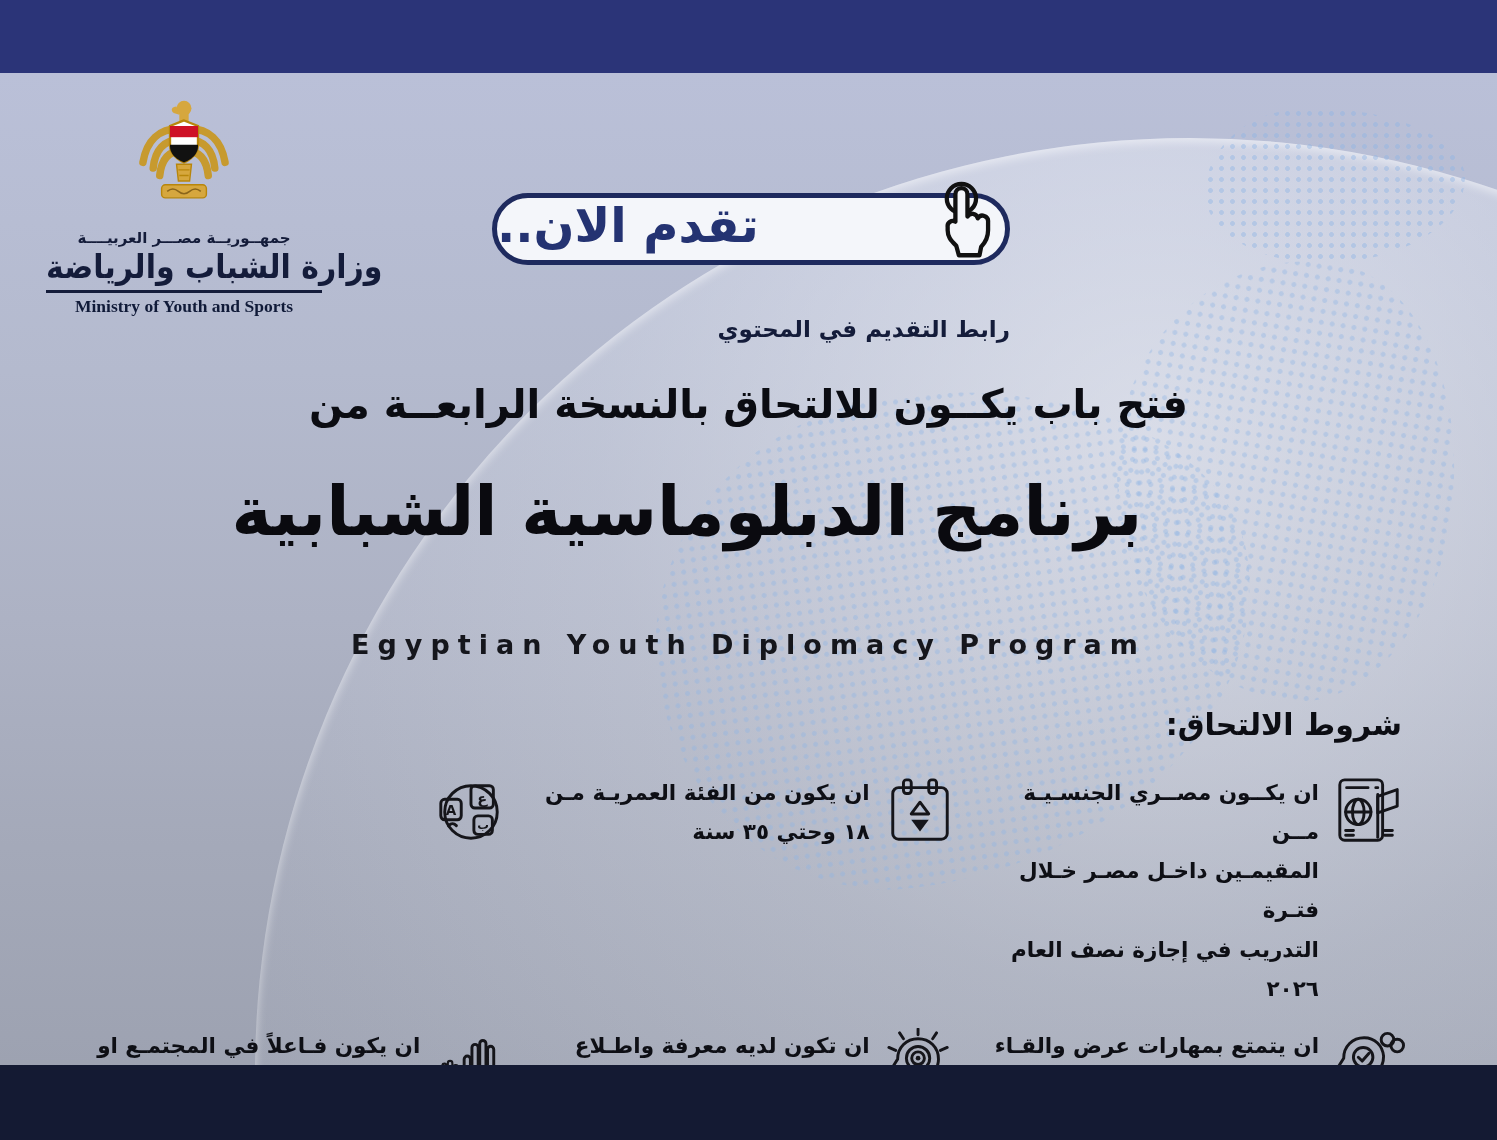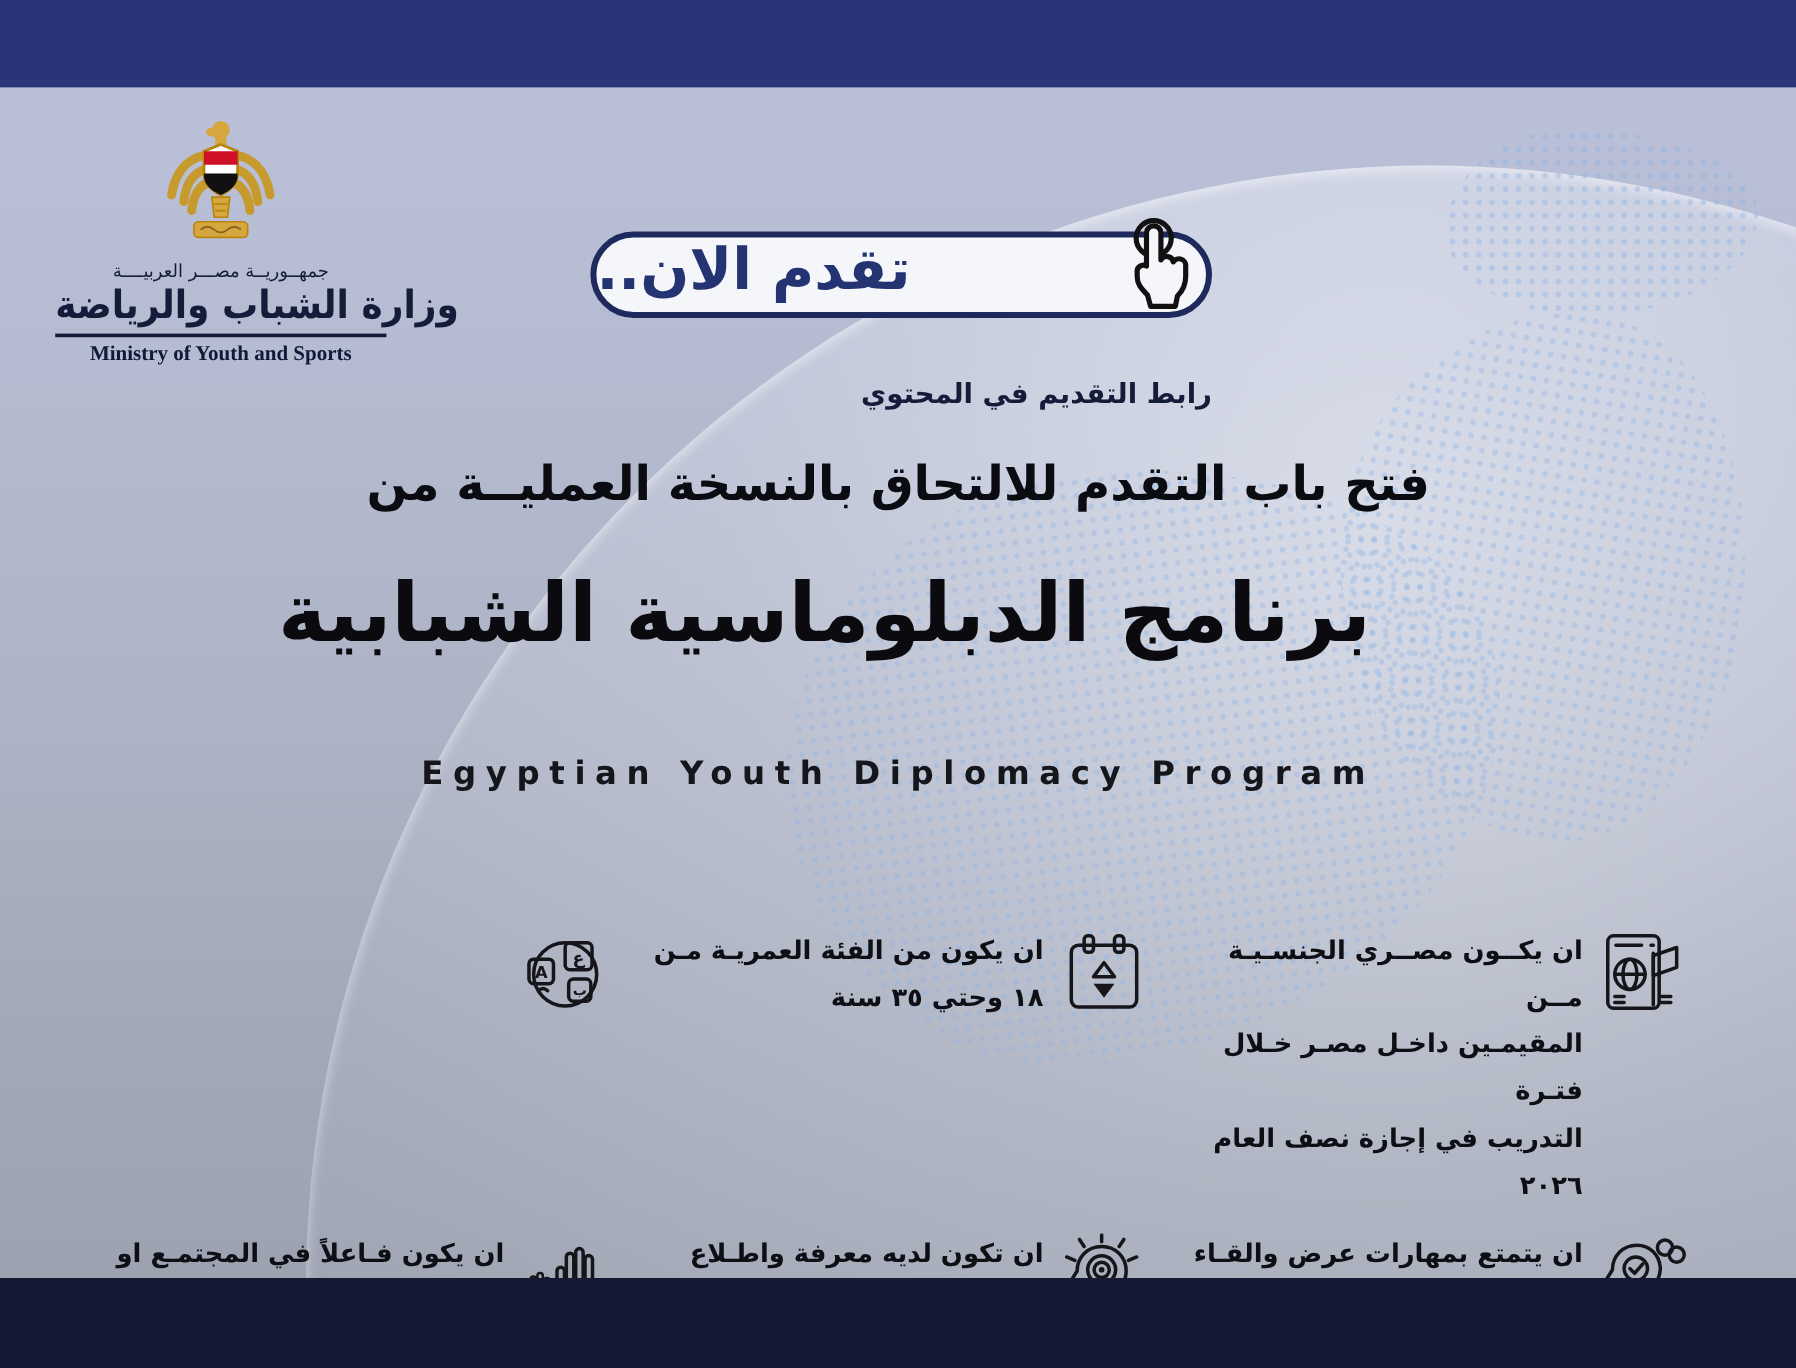--- a/index.html
+++ b/index.html
@@ -26,21 +26,21 @@
   }
   .dots-a{left:655px;top:318px;width:600px;height:490px;transform:rotate(-7deg);
           border-radius:45% 55% 62% 38%/50% 42% 58% 50%;}
   .dots-b{left:1115px;top:185px;width:340px;height:440px;transform:rotate(9deg);
           border-radius:55% 45% 40% 60%/45% 55% 45% 55%;}
   .dots-c{left:1205px;top:35px;width:260px;height:155px;border-radius:40% 60% 55% 45%/55% 45% 55% 45%;opacity:.5;}
 
   
   .logo{position:absolute;left:46px;top:22px;width:276px;text-align:center;color:#141c3a;}
   .logo svg.eagle{display:block;margin:0 auto;}
-  .logo-country{font-size:15px;font-weight:400;margin-top:4px;white-space:nowrap;}
+  .logo-country{font-size:15px;font-weight:700;margin-top:16px;white-space:nowrap;}
   .logo-callig{font-size:30px;font-weight:700;margin-top:2px;white-space:nowrap;transform:scaleY(1.08);}
   .logo-divider{border:none;border-top:3px solid #141c3a;margin:6px 0 3px 0;}
   .logo-en{font-family:"Liberation Serif",serif;font-size:17.5px;font-weight:700;color:#101a38;white-space:nowrap;}
 
   
   .apply-btn{
     position:absolute;left:492px;top:120px;width:518px;height:72px;border-radius:60px;
     background:#f4f6fa;border:5px solid #1e2a5e;display:flex;align-items:center;justify-content:space-between;
     direction:rtl;gap:14px;cursor:pointer;box-sizing:border-box;
   }
@@ -123,24 +123,25 @@
 
   <div class="apply-btn">
     <svg class="hand" viewBox="0 0 100 100">
       <circle cx="47" cy="25" r="17" fill="none" stroke="#111" stroke-width="5"></circle>
       <path d="M40 52 L40 20 A7 7 0 0 1 54 20 L54 46 A6.5 6.5 0 0 1 66 48 A6.5 6.5 0 0 1 78 52 L78 62 C78 72 74 77 70 81 L68 91 L44 91 L41 80 C34 73 31 69 31 62 L31 58 A6 6 0 0 1 40 52 Z" fill="#f4f6fa" stroke="#111" stroke-width="5" stroke-linejoin="round"></path>
     </svg>
     <span class="apply-label">تقدم الان..</span>
   </div>
   <div class="apply-note">رابط التقديم في المحتوي</div>
 
-  <div class="headline">فتح باب التقدم للالتحاق بالنسخة العمليــة من</div>
+  <div class="headline">فتح باب يكــون للالتحاق بالنسخة الرابعــة من</div>
   <div class="program-ar">برنامج الدبلوماسية الشبابية</div>
   <div class="program-en">Egyptian Youth Diplomacy Program</div>
 
+  <div class="cond-title">شروط الالتحاق:</div>
 
   <div class="cond-grid">
 
     <div class="cond-item">
       <div class="cond-icon">
         <svg viewBox="0 0 74 74">
           <rect class="ico" x="7" y="5" width="44" height="62" rx="5"></rect>
           <path class="ico" d="M14 13 h22 M44 13 h2"></path>
           <circle class="ico" cx="26" cy="38" r="13"></circle>
           <ellipse class="ico" cx="26" cy="38" rx="6" ry="13"></ellipse>

